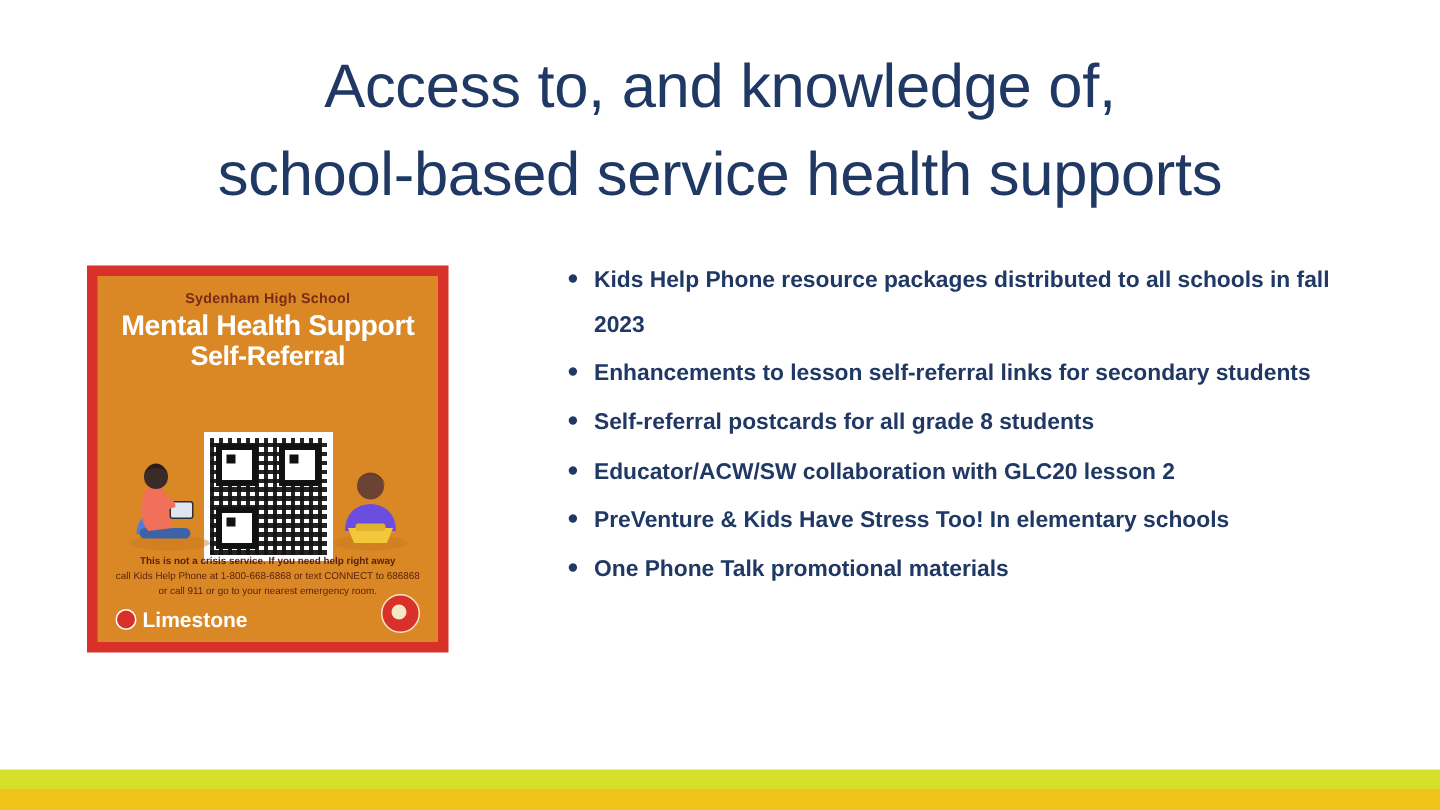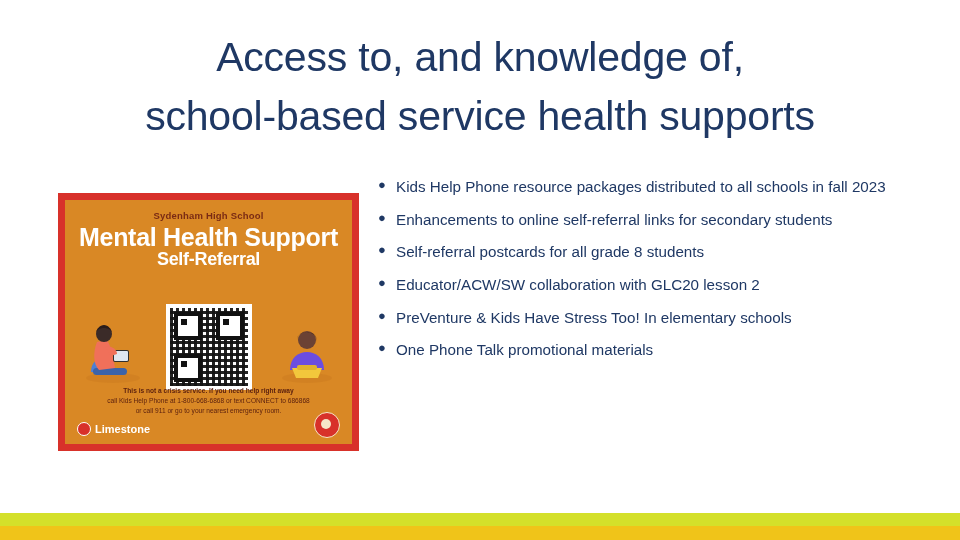--- a/index.html
+++ b/index.html
@@ -35,22 +35,22 @@
   }
   .slide-title .line {
     display: block;
     white-space: nowrap;
   }
 
   
   .poster-wrap {
     position: absolute;
     left: 58px;
-    top: 193px;
-    width: 301px;
+    top: 177px;
+    width: 241px;
     height: 258px;
   }
   .poster {
     position: relative;
     width: 100%;
     height: 100%;
     background: #d8312a;
     box-sizing: border-box;
     padding: 7px;
     overflow: hidden;
@@ -67,21 +67,21 @@
     margin-top: 10px;
     text-align: center;
     font-size: 9.5px;
     font-weight: bold;
     color: #7a2b14;
     letter-spacing: 0.2px;
   }
   .poster-head {
     margin-top: 3px;
     text-align: center;
-    font-size: 25px;
+    font-size: 19px;
     font-weight: bold;
     color: #ffffff;
     line-height: 1.05;
     letter-spacing: -0.3px;
   }
   .poster-head2 {
     text-align: center;
     font-size: 18px;
     font-weight: bold;
     color: #ffffff;
@@ -161,21 +161,21 @@
     gap: 4px;
   }
   .poster-logo .mark {
     width: 12px; height: 12px;
     border-radius: 50%;
     background: #d8312a;
     border: 1px solid #fff;
   }
   .poster-logo .txt {
     color: #ffffff;
-    font-size: 11px;
+    font-size: 14px;
     font-weight: bold;
     line-height: 1;
     text-align: right;
   }
   .poster-seal {
     position: absolute;
     right: 12px;
     bottom: 6px;
     width: 24px;
     height: 24px;
@@ -209,20 +209,21 @@
   }
   .bullet .dot {
     flex: 0 0 auto;
     width: 18px;
     font-size: 13px;
     line-height: 1.95;
     color: #1f3864;
   }
   .bullet .txt {
     flex: 1 1 auto;
+    font-weight: bold;
   }
 
   .bar-green {
     position: absolute;
     left: 0;
     bottom: 14px;
     width: 960px;
     height: 13px;
     background: #d4e02a;
   }
@@ -308,21 +309,21 @@
     </div>
   </div>
 
   <div class="bullets">
     <div class="bullet">
       <span class="dot">●</span>
       <span class="txt">Kids Help Phone resource packages distributed to all schools in fall 2023</span>
     </div>
     <div class="bullet">
       <span class="dot">●</span>
-      <span class="txt">Enhancements to online self-referral links for secondary students</span>
+      <span class="txt">Enhancements to lesson self-referral links for secondary students</span>
     </div>
     <div class="bullet">
       <span class="dot">●</span>
       <span class="txt">Self-referral postcards for all grade 8 students</span>
     </div>
     <div class="bullet">
       <span class="dot">●</span>
       <span class="txt">Educator/ACW/SW collaboration with GLC20 lesson 2</span>
     </div>
     <div class="bullet">

